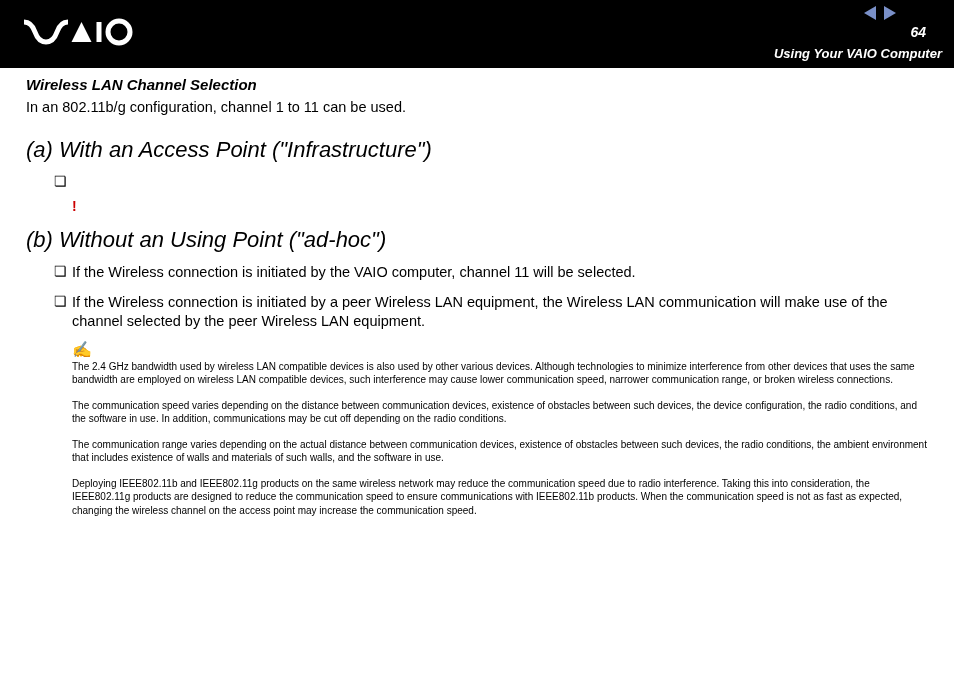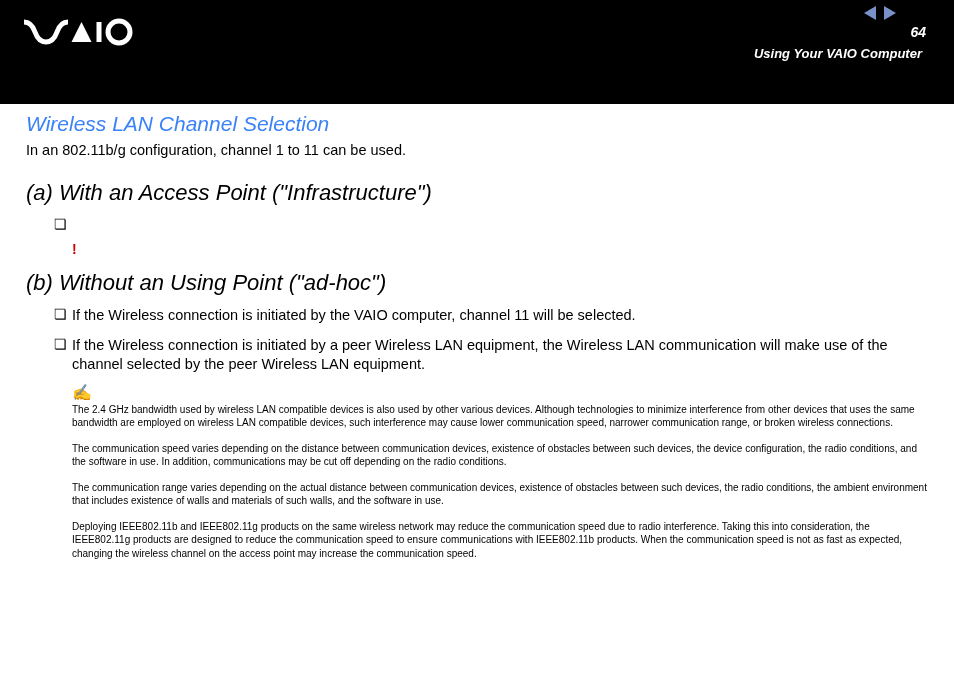--- a/index.html
+++ b/index.html
@@ -1,27 +1,27 @@
 <!DOCTYPE html>
 <html><head>
 <meta charset="utf-8">
 <style>
   * { margin: 0; padding: 0; box-sizing: border-box; }
   body { font-family: Arial, Helvetica, sans-serif; width: 954px; height: 674px; background: #fff; overflow: hidden; }
-  .header { background: #000; height: 104px; position: relative; color: #fff; }
+  .header { background: #000; height: 68px; position: relative; color: #fff; }
   .logo { position: absolute; left: 24px; top: 18px; }
   .logo svg { width: 120px; height: 28px; }
   .nav-arrows { position: absolute; right: 58px; top: 6px; display: flex; gap: 8px; }
   .arrow { width: 0; height: 0; cursor: pointer; }
   .arrow-left { border-top: 7px solid transparent; border-bottom: 7px solid transparent; border-right: 12px solid #7a90c8; }
   .arrow-right { border-top: 7px solid transparent; border-bottom: 7px solid transparent; border-left: 12px solid #7a90c8; }
   .page-num { position: absolute; right: 28px; top: 24px; font-weight: bold; font-style: italic; font-size: 14px; }
-  .section-name { position: absolute; right: 32px; top: 46px; font-style: italic; font-weight: bold; font-size: 13px; }
+  .section-name { position: absolute; right: 12px; top: 46px; font-style: italic; font-weight: bold; font-size: 13px; }
   .content { padding: 8px 26px 0 26px; }
-  .title { color: #3b82f6; font-style: italic; font-size: 21px; font-weight: normal; margin-bottom: 6px; }
+  .title { color: #000000; font-style: italic; font-size: 15px; font-weight: bold; margin-bottom: 6px; }
   .intro { font-size: 14.5px; margin-bottom: 22px; }
   .subheading { font-style: italic; font-size: 22px; font-weight: normal; margin-bottom: 10px; }
   .bullet-row { display: flex; margin-bottom: 10px; padding-left: 28px; }
   .bullet-mark { width: 18px; flex-shrink: 0; font-size: 14px; }
   .bullet-text { font-size: 14.5px; line-height: 1.35; }
   .alert-block { padding-left: 46px; margin-bottom: 14px; }
   .alert-mark { color: #c00; font-weight: bold; font-size: 14px; line-height: 1; margin-bottom: 2px; }
   .alert-text { font-size: 12.5px; line-height: 1.3; font-family: Arial, sans-serif; font-stretch: condensed; }
   .note-block { padding-left: 46px; margin-top: 4px; }
   .note-mark { color: #3a6db5; font-size: 16px; line-height: 1; margin-bottom: 2px; font-family: "Segoe Script", cursive; }

